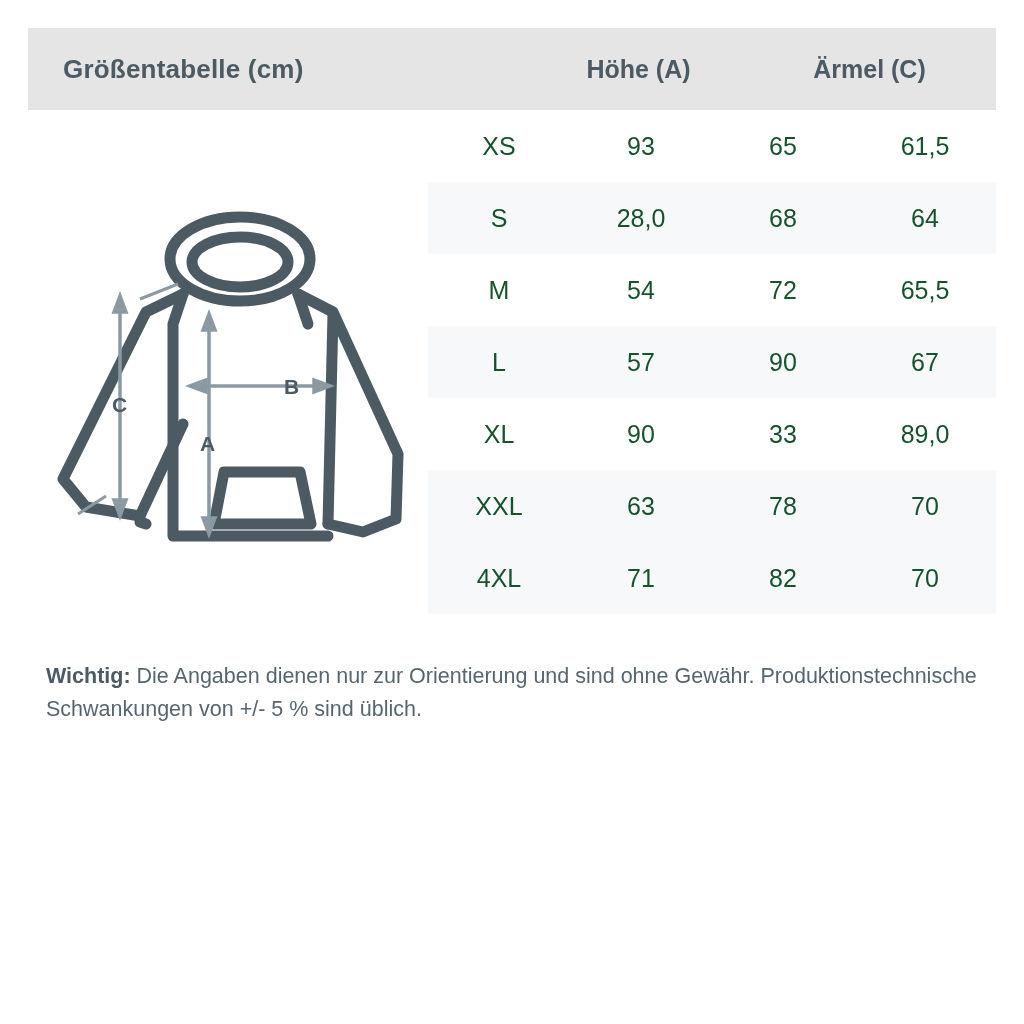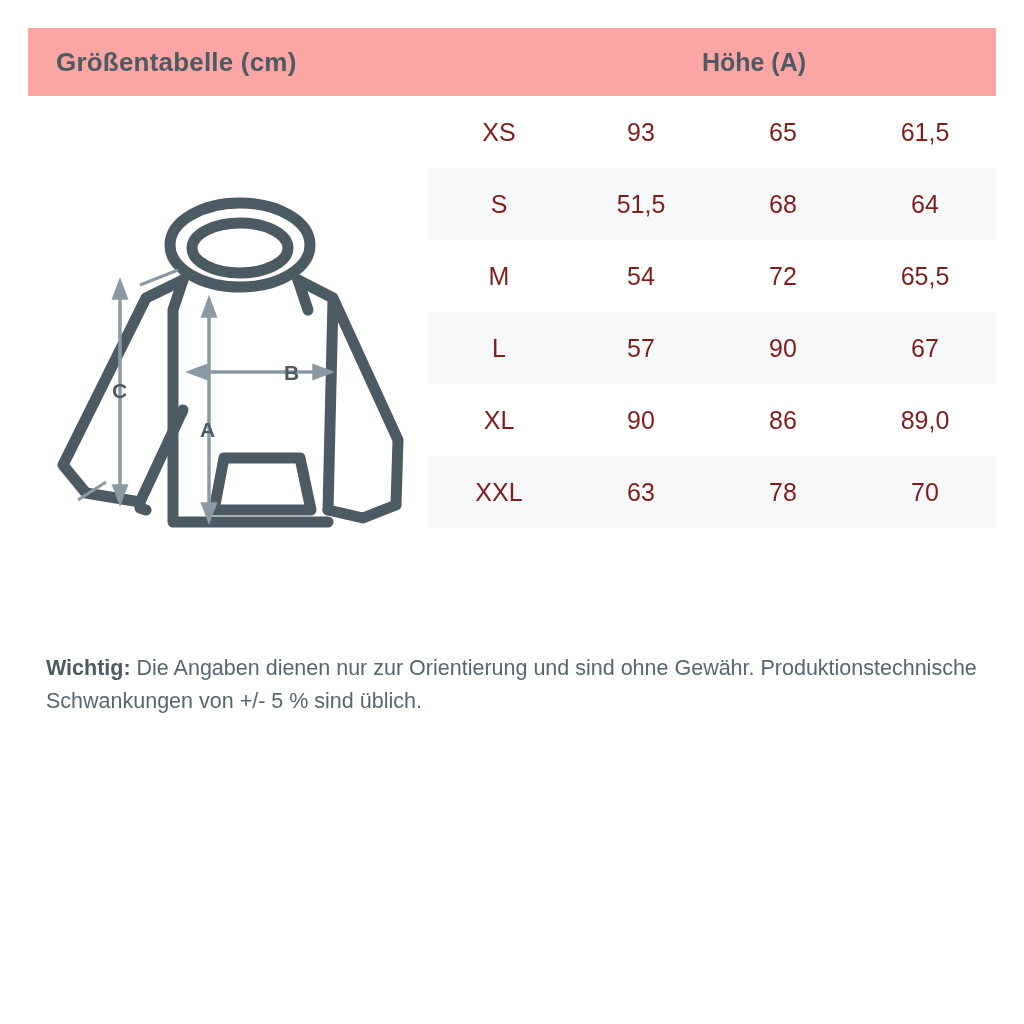--- a/index.html
+++ b/index.html
@@ -20,23 +20,23 @@
     position: absolute;
     left: 28px;
     top: 28px;
     width: 968px;
   }
 
   
   .header-band {
     display: flex;
     align-items: center;
-    background: #fca5a5;
+    background: #e5e5e5;
     height: 60px;
-    padding: 4px;
+    padding: 11px;
   }
   .header-title {
     font-size: 26px;
     font-weight: bold;
     color: #4c5b63;
     padding-left: 24px;
     flex: 0 0 460px;
     letter-spacing: 0.2px;
   }
   .header-cols {
@@ -66,52 +66,53 @@
   table.size-table {
     border-collapse: collapse;
     width: 100%;
     table-layout: fixed;
   }
   table.size-table td {
     height: 70px;
     text-align: center;
     vertical-align: middle;
     font-size: 25px;
-    color: #7f1d1d;
+    color: #14532d;
     font-weight: normal;
   }
   table.size-table tr.odd-row td {
     background: #f6f8f9;
   }
   td.size-cell { width: 25%; }
   td.val-cell  { width: 25%; }
 
   
   .footnote {
-    margin-top: 18px;
+    margin-top: 12px;
     padding-left: 18px;
     font-size: 21.5px;
     line-height: 1.52;
     color: #56666f;
     max-width: 940px;
   }
   .footnote b {
     font-weight: bold;
     color: #4c5b63;
   }
 </style>
 </head>
 <body>
 
 <div class="size-chart">
 
   <div class="header-band">
     <div class="header-title">Größentabelle (cm)</div>
     <div class="header-cols">
       <div class="header-col">Höhe (A)</div>
+      <div class="header-col">Ärmel (C)</div>
     </div>
   </div>
 
   <div class="chart-body">
 
     <div class="illustration">
       <svg width="400" height="520" viewBox="0 0 400 520">
         <g fill="none" stroke="#4c5b63" stroke-width="11" stroke-linejoin="round" stroke-linecap="round">
 
           <ellipse cx="212" cy="135" rx="70" ry="42"></ellipse>
@@ -169,48 +170,54 @@
       <table class="size-table">
         <tbody>
           <tr>
             <td class="size-cell">XS</td>
             <td class="val-cell">93</td>
             <td class="val-cell">65</td>
             <td class="val-cell">61,5</td>
           </tr>
           <tr class="odd-row">
             <td class="size-cell">S</td>
-            <td class="val-cell">51,5</td>
+            <td class="val-cell">28,0</td>
             <td class="val-cell">68</td>
             <td class="val-cell">64</td>
           </tr>
           <tr>
             <td class="size-cell">M</td>
             <td class="val-cell">54</td>
             <td class="val-cell">72</td>
             <td class="val-cell">65,5</td>
           </tr>
           <tr class="odd-row">
             <td class="size-cell">L</td>
             <td class="val-cell">57</td>
             <td class="val-cell">90</td>
             <td class="val-cell">67</td>
           </tr>
           <tr>
             <td class="size-cell">XL</td>
             <td class="val-cell">90</td>
-            <td class="val-cell">86</td>
+            <td class="val-cell">33</td>
             <td class="val-cell">89,0</td>
           </tr>
           <tr class="odd-row">
             <td class="size-cell">XXL</td>
             <td class="val-cell">63</td>
             <td class="val-cell">78</td>
             <td class="val-cell">70</td>
           </tr>
+          <tr class="odd-row">
+            <td class="size-cell">4XL</td>
+            <td class="val-cell">71</td>
+            <td class="val-cell">82</td>
+            <td class="val-cell">70</td>
+          </tr>
         </tbody>
       </table>
     </div>
   </div>
 
   <div class="footnote">
     <b>Wichtig:</b><span> Die Angaben dienen nur zur Orientierung und sind ohne Gewähr. Produktionstechnische Schwankungen von +/- 5 % sind üblich.</span>
   </div>
 
 </div>

